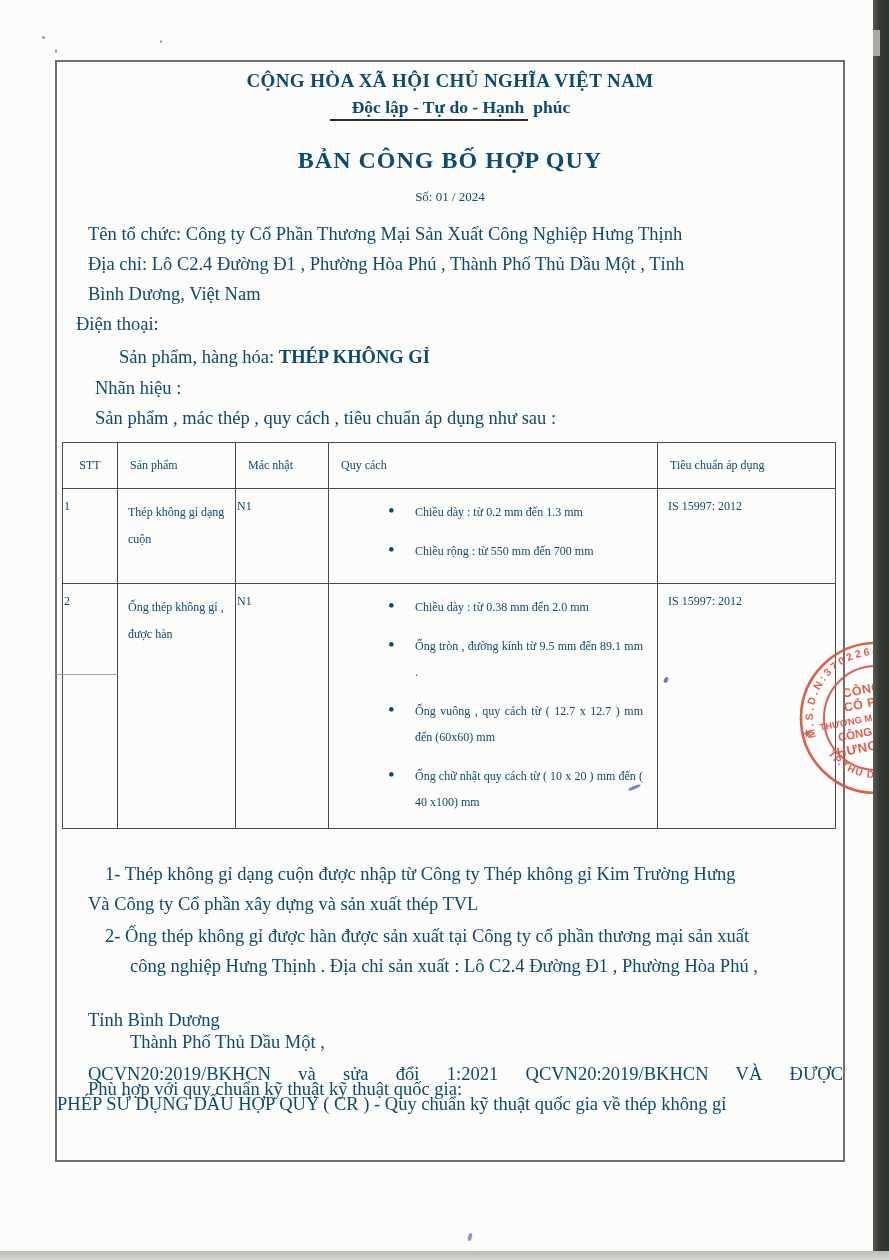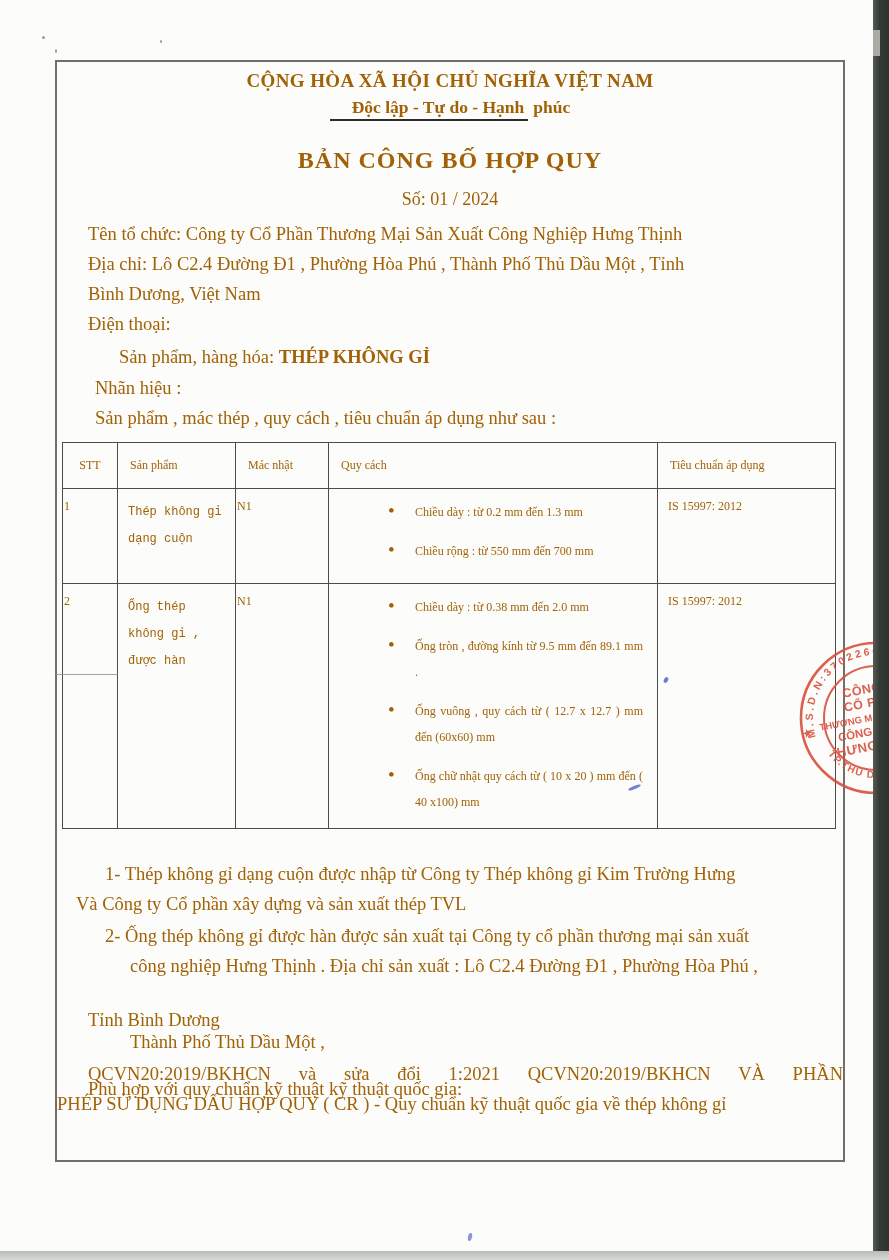--- a/index.html
+++ b/index.html
@@ -1,41 +1,41 @@
 <!DOCTYPE html>
 <html><head>
 <meta charset="utf-8">
 <style>
   html,body{margin:0;padding:0;background:#e8e8e6;}
   #page{
     position:relative;width:889px;height:1260px;margin:0 auto;
     background:#fcfcfa;overflow:hidden;
-    font-family:"Liberation Serif","DejaVu Serif",serif;color:#a16207;
+    font-family:"Liberation Serif","DejaVu Serif",serif;color:#0c4a6e;
   }
   .abs{position:absolute;}
   
   #frame{left:55px;top:60px;width:790px;height:1102px;border:2px solid #6f6f6f;box-sizing:border-box;}
   
   .center-line{left:55px;width:790px;text-align:center;white-space:nowrap;}
   #national-title{top:70px;font-size:19px;font-weight:bold;letter-spacing:.4px;}
   #motto{top:97px;font-size:17.5px;font-weight:bold;}
   #motto .u{border-bottom:2px solid #2b2b2b;padding:0 4px 2px 22px;}
   #motto .t{margin-left:5px;}
   #doc-title{top:147px;font-size:24px;font-weight:bold;letter-spacing:1px;}
-  #doc-number{top:189px;font-size:18px;}
+  #doc-number{top:189px;font-size:13px;}
   
   .line{font-size:18.5px;white-space:nowrap;line-height:24px;}
   
   #conformity-table{position:absolute;left:62px;top:442px;width:773px;border-collapse:collapse;table-layout:fixed;font-size:12px;}
   #conformity-table td,#conformity-table th{border:1.4px solid #4b4b4b;vertical-align:top;font-weight:normal;text-align:left;box-sizing:border-box;}
   #conformity-table th{height:46px;vertical-align:middle;padding:0 0 0 12px;}
   #conformity-table th.c{text-align:center;padding:0;}
   td.stt{text-align:center;padding-top:10px;}
   td.grade{text-align:center;padding-top:10px;}
-  td.prod{padding:10px 8px 0 10px;text-align:justify;line-height:27px;font-family:Liberation Mono, monospace;}
+  td.prod{padding:10px 8px 0 10px;text-align:justify;line-height:27px;}
   td.std{padding:10px 0 0 10px;white-space:nowrap;}
   td.specs{padding:10px 14px 0 0;}
   ul.spec-list{margin:0;padding:0 0 0 86px;list-style:none;}
   ul.spec-list li{position:relative;margin-bottom:13px;line-height:26px;text-align:justify;}
   ul.spec-list li::before{content:"•";position:absolute;left:-27px;top:-1px;font-size:19px;}
   
   .just{white-space:normal;text-align:justify;text-align-last:justify;}
   
   #edge-right{right:0;top:0;width:16px;height:1253px;background:linear-gradient(90deg,#565b55 0%,#353a35 40%,#2e332e 100%);}
   #edge-right-notch{left:873px;top:30px;width:7px;height:26px;background:#a9aba5;}
@@ -57,21 +57,21 @@
   <div id="national-title" class="abs center-line">CỘNG HÒA XÃ HỘI CHỦ NGHĨA VIỆT NAM</div>
   <div id="doc-title" class="abs center-line">BẢN CÔNG BỐ HỢP QUY</div>
   <div id="motto" class="abs center-line">
     <span class="u">Độc lập - Tự do - Hạnh</span><span class="t">phúc</span>
   </div>
   <div id="doc-number" class="abs center-line">Số: 01 / 2024</div>
 
   <div class="abs line" style="left:88px;top:222px;">Tên tổ chức: Công ty Cổ Phần Thương Mại Sản Xuất Công Nghiệp Hưng Thịnh</div>
   <div class="abs line" style="left:88px;top:252px;">Địa chỉ: Lô C2.4 Đường Đ1 , Phường Hòa Phú , Thành Phố Thủ Dầu Một , Tỉnh</div>
   <div class="abs line" style="left:88px;top:282px;">Bình Dương, Việt Nam</div>
-  <div class="abs line" style="left:88px;top:312px;">Điện thoại:</div>
+  <div class="abs line" style="left:76px;top:312px;">Điện thoại:</div>
   <div class="abs line" style="left:95px;top:345px;margin-left:24px;">
     <span>Sản phẩm, hàng hóa: </span><b>THÉP KHÔNG GỈ</b>
   </div>
   <div class="abs line" style="left:95px;top:376px;">Nhãn hiệu :</div>
   <div class="abs line" style="left:95px;top:406px;">Sản phẩm , mác thép , quy cách , tiêu chuẩn áp dụng như sau :</div>
 
   <table id="conformity-table">
     <colgroup>
       <col style="width:55px">
         <col style="width:118px">
@@ -110,27 +110,27 @@
           <li>Ống vuông , quy cách từ ( 12.7 x 12.7 ) mm đến (60x60) mm</li>
           <li>Ống chữ nhật quy cách từ ( 10 x 20 ) mm đến ( 40 x100) mm</li>
         </ul>
       </td>
       <td class="std">IS 15997: 2012</td>
     </tr>
   </tbody>
     </table>
 
   <div class="abs line" style="left:105px;top:862px;">1-  Thép không gỉ dạng cuộn được nhập từ Công ty Thép không gỉ Kim Trường Hưng</div>
-  <div class="abs line" style="left:76px;top:892px;text-align:center;">Và Công ty Cổ phần xây dựng và sản xuất thép TVL</div>
+  <div class="abs line" style="left:88px;top:892px;text-align:center;">Và Công ty Cổ phần xây dựng và sản xuất thép TVL</div>
   <div class="abs line" style="left:105px;top:924px;">2-  Ống thép không gỉ được hàn được sản xuất tại Công ty cổ phần thương mại sản xuất</div>
   <div class="abs line" style="left:130px;top:954px;">công nghiệp Hưng Thịnh . Địa chỉ sản xuất : Lô C2.4 Đường Đ1 , Phường Hòa Phú ,</div>
   <div class="abs line" style="left:130px;top:982px;margin-top:48px;">Thành Phố Thủ Dầu Một ,</div>
   <div class="abs line" style="left:88px;top:1008px;">Tỉnh Bình Dương</div>
   <div class="abs line" style="left:88px;top:1034px;margin-top:43px;">Phù hợp với quy chuẩn kỹ thuật kỹ thuật quốc gia:</div>
-  <div class="abs line just" style="left:88px;top:1062px;width:755px;">QCVN20:2019/BKHCN và sửa đổi 1:2021 QCVN20:2019/BKHCN VÀ PHẦN</div>
+  <div class="abs line just" style="left:88px;top:1062px;width:755px;">QCVN20:2019/BKHCN và sửa đổi 1:2021 QCVN20:2019/BKHCN VÀ ĐƯỢC</div>
   <div class="abs line" style="left:57px;top:1092px;">PHÉP SỬ DỤNG DẤU HỢP QUY ( CR ) -  Quy chuẩn kỹ thuật quốc gia về thép không gỉ</div>
 
   <svg id="stamp" class="abs" viewBox="0 0 170 170">
     <circle cx="85" cy="85" r="75" fill="none" stroke="#d9503e" stroke-width="2.6"></circle>
     <circle cx="85" cy="85" r="52" fill="none" stroke="#d9503e" stroke-width="2"></circle>
     <defs>
       <path id="arcTop" d="M 27.9 111.6 A 63 63 0 1 1 147.0 95.9" fill="none"></path>
       <path id="arcBottom" d="M 35.8 119.4 A 60 60 0 0 0 134.2 119.4" fill="none"></path>
     </defs>
     <text font-size="10.5" letter-spacing="2.6" fill="#d9503e">

